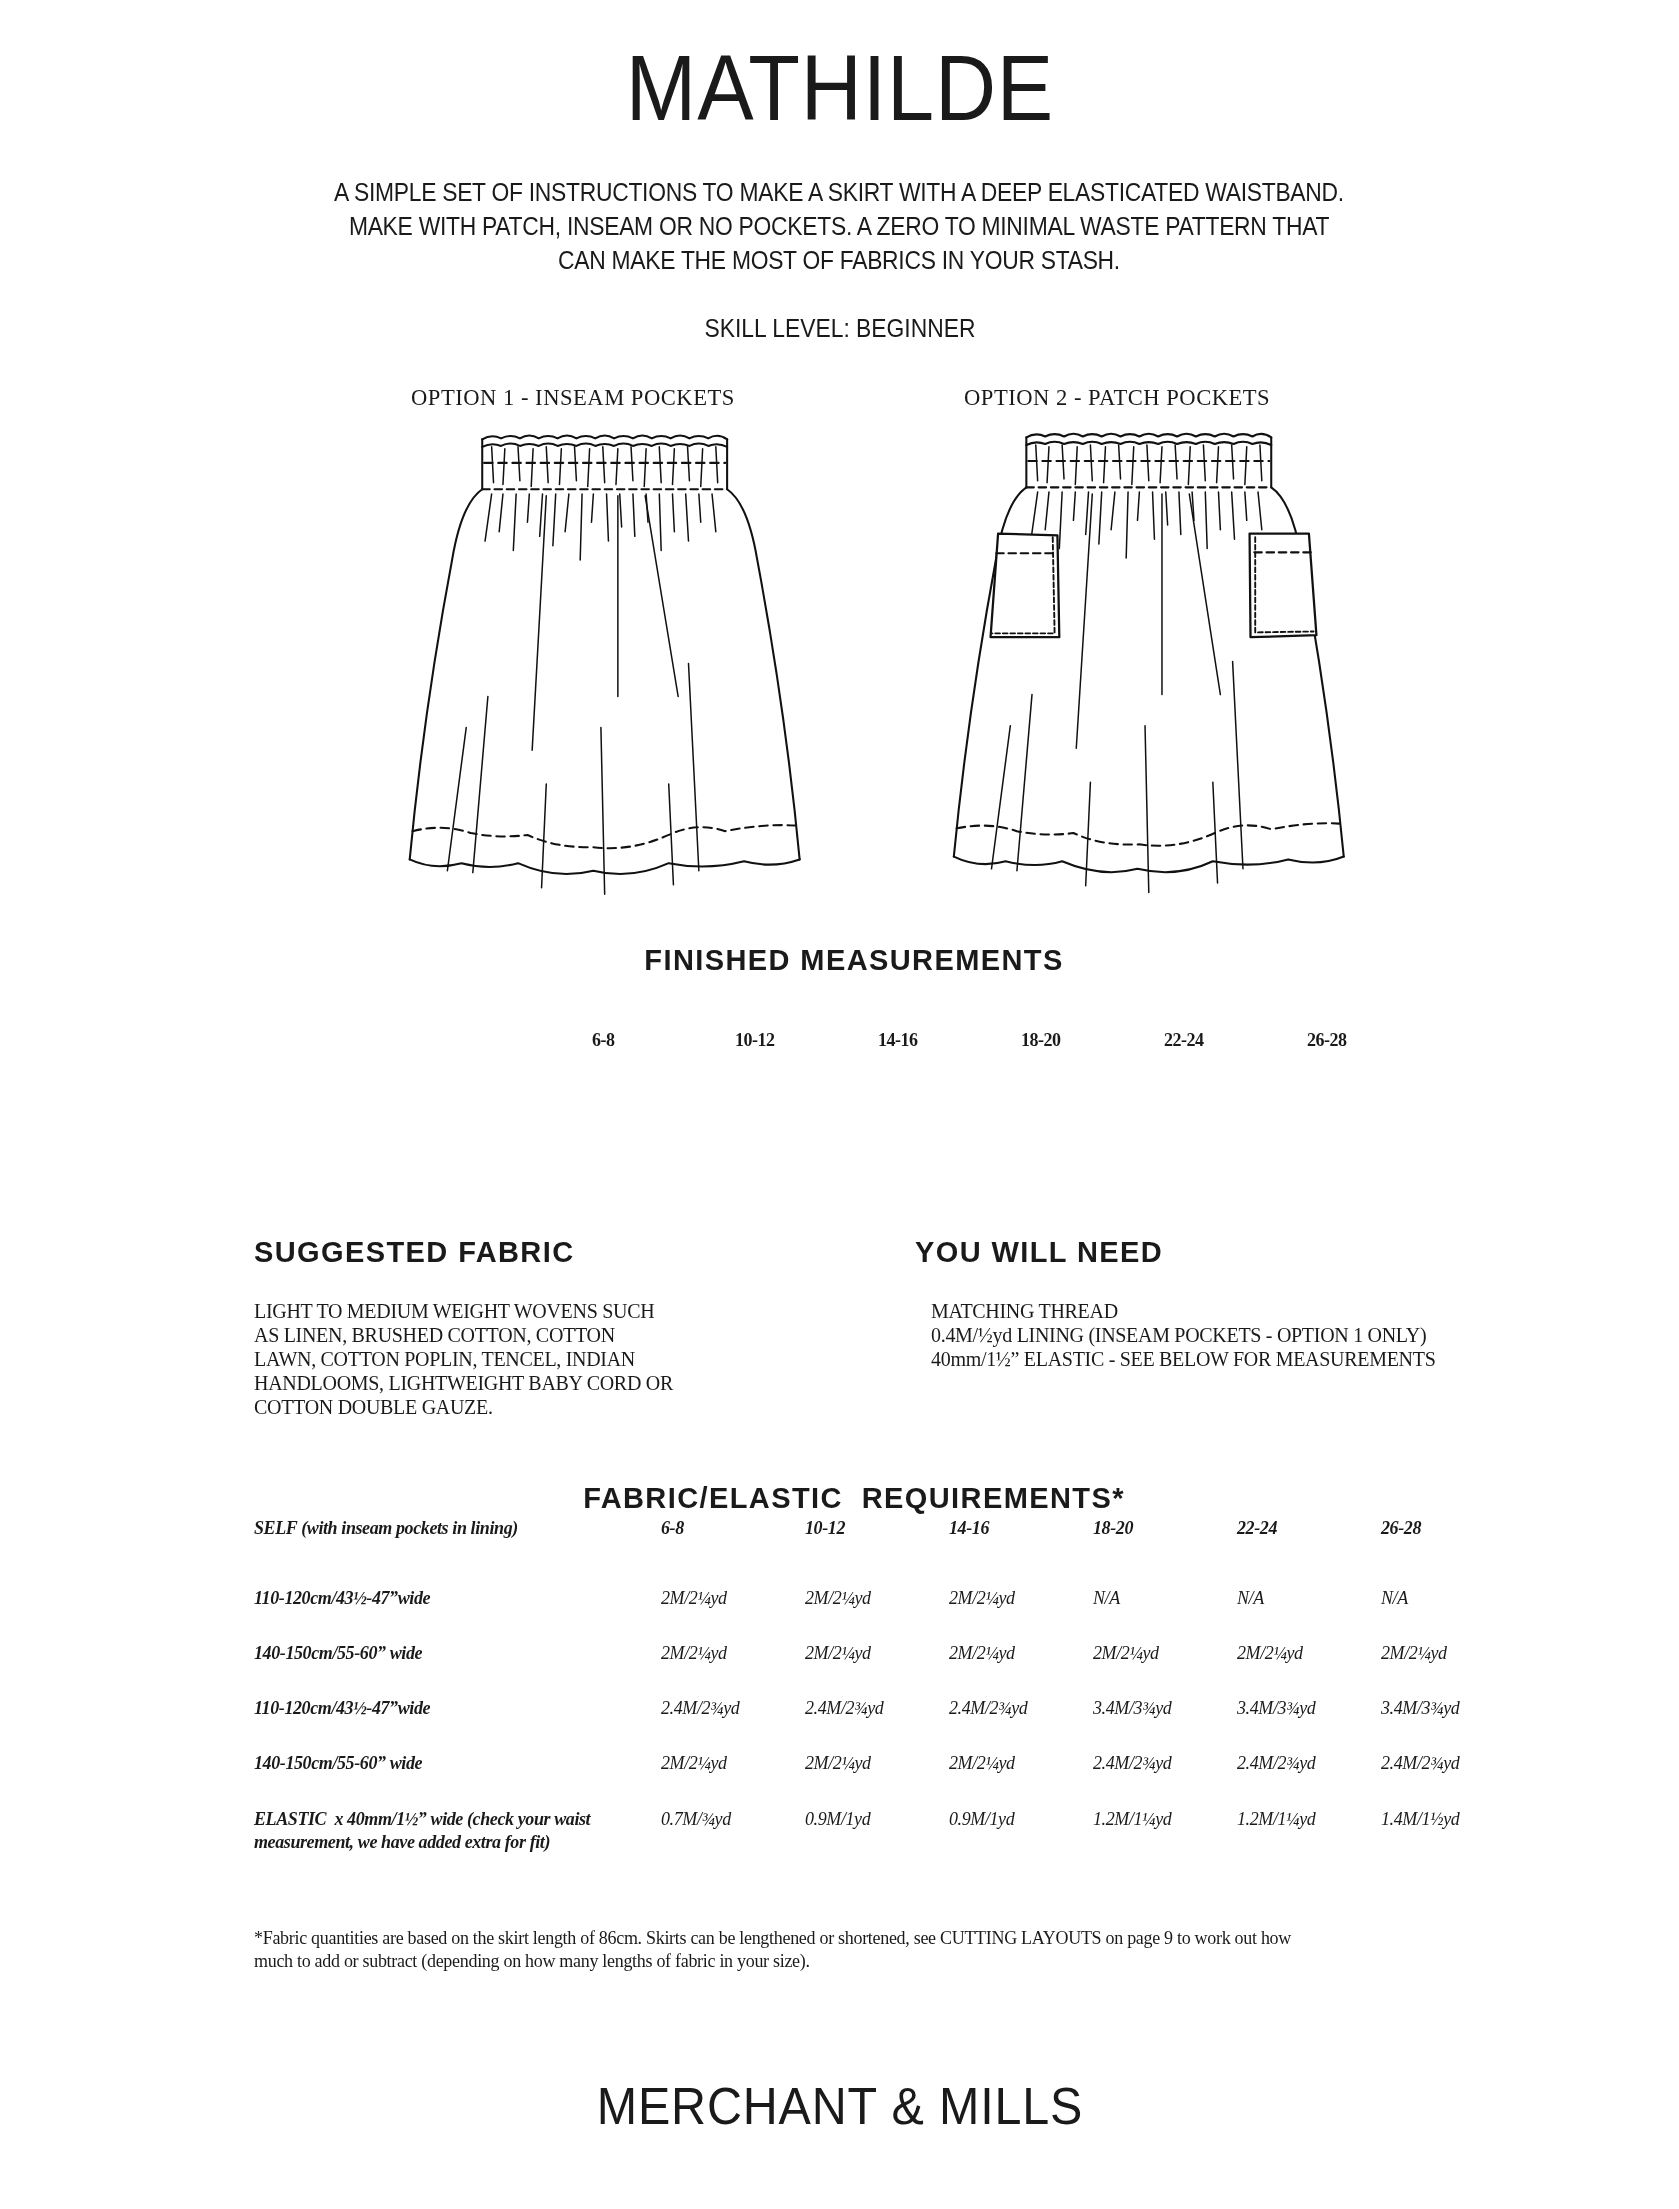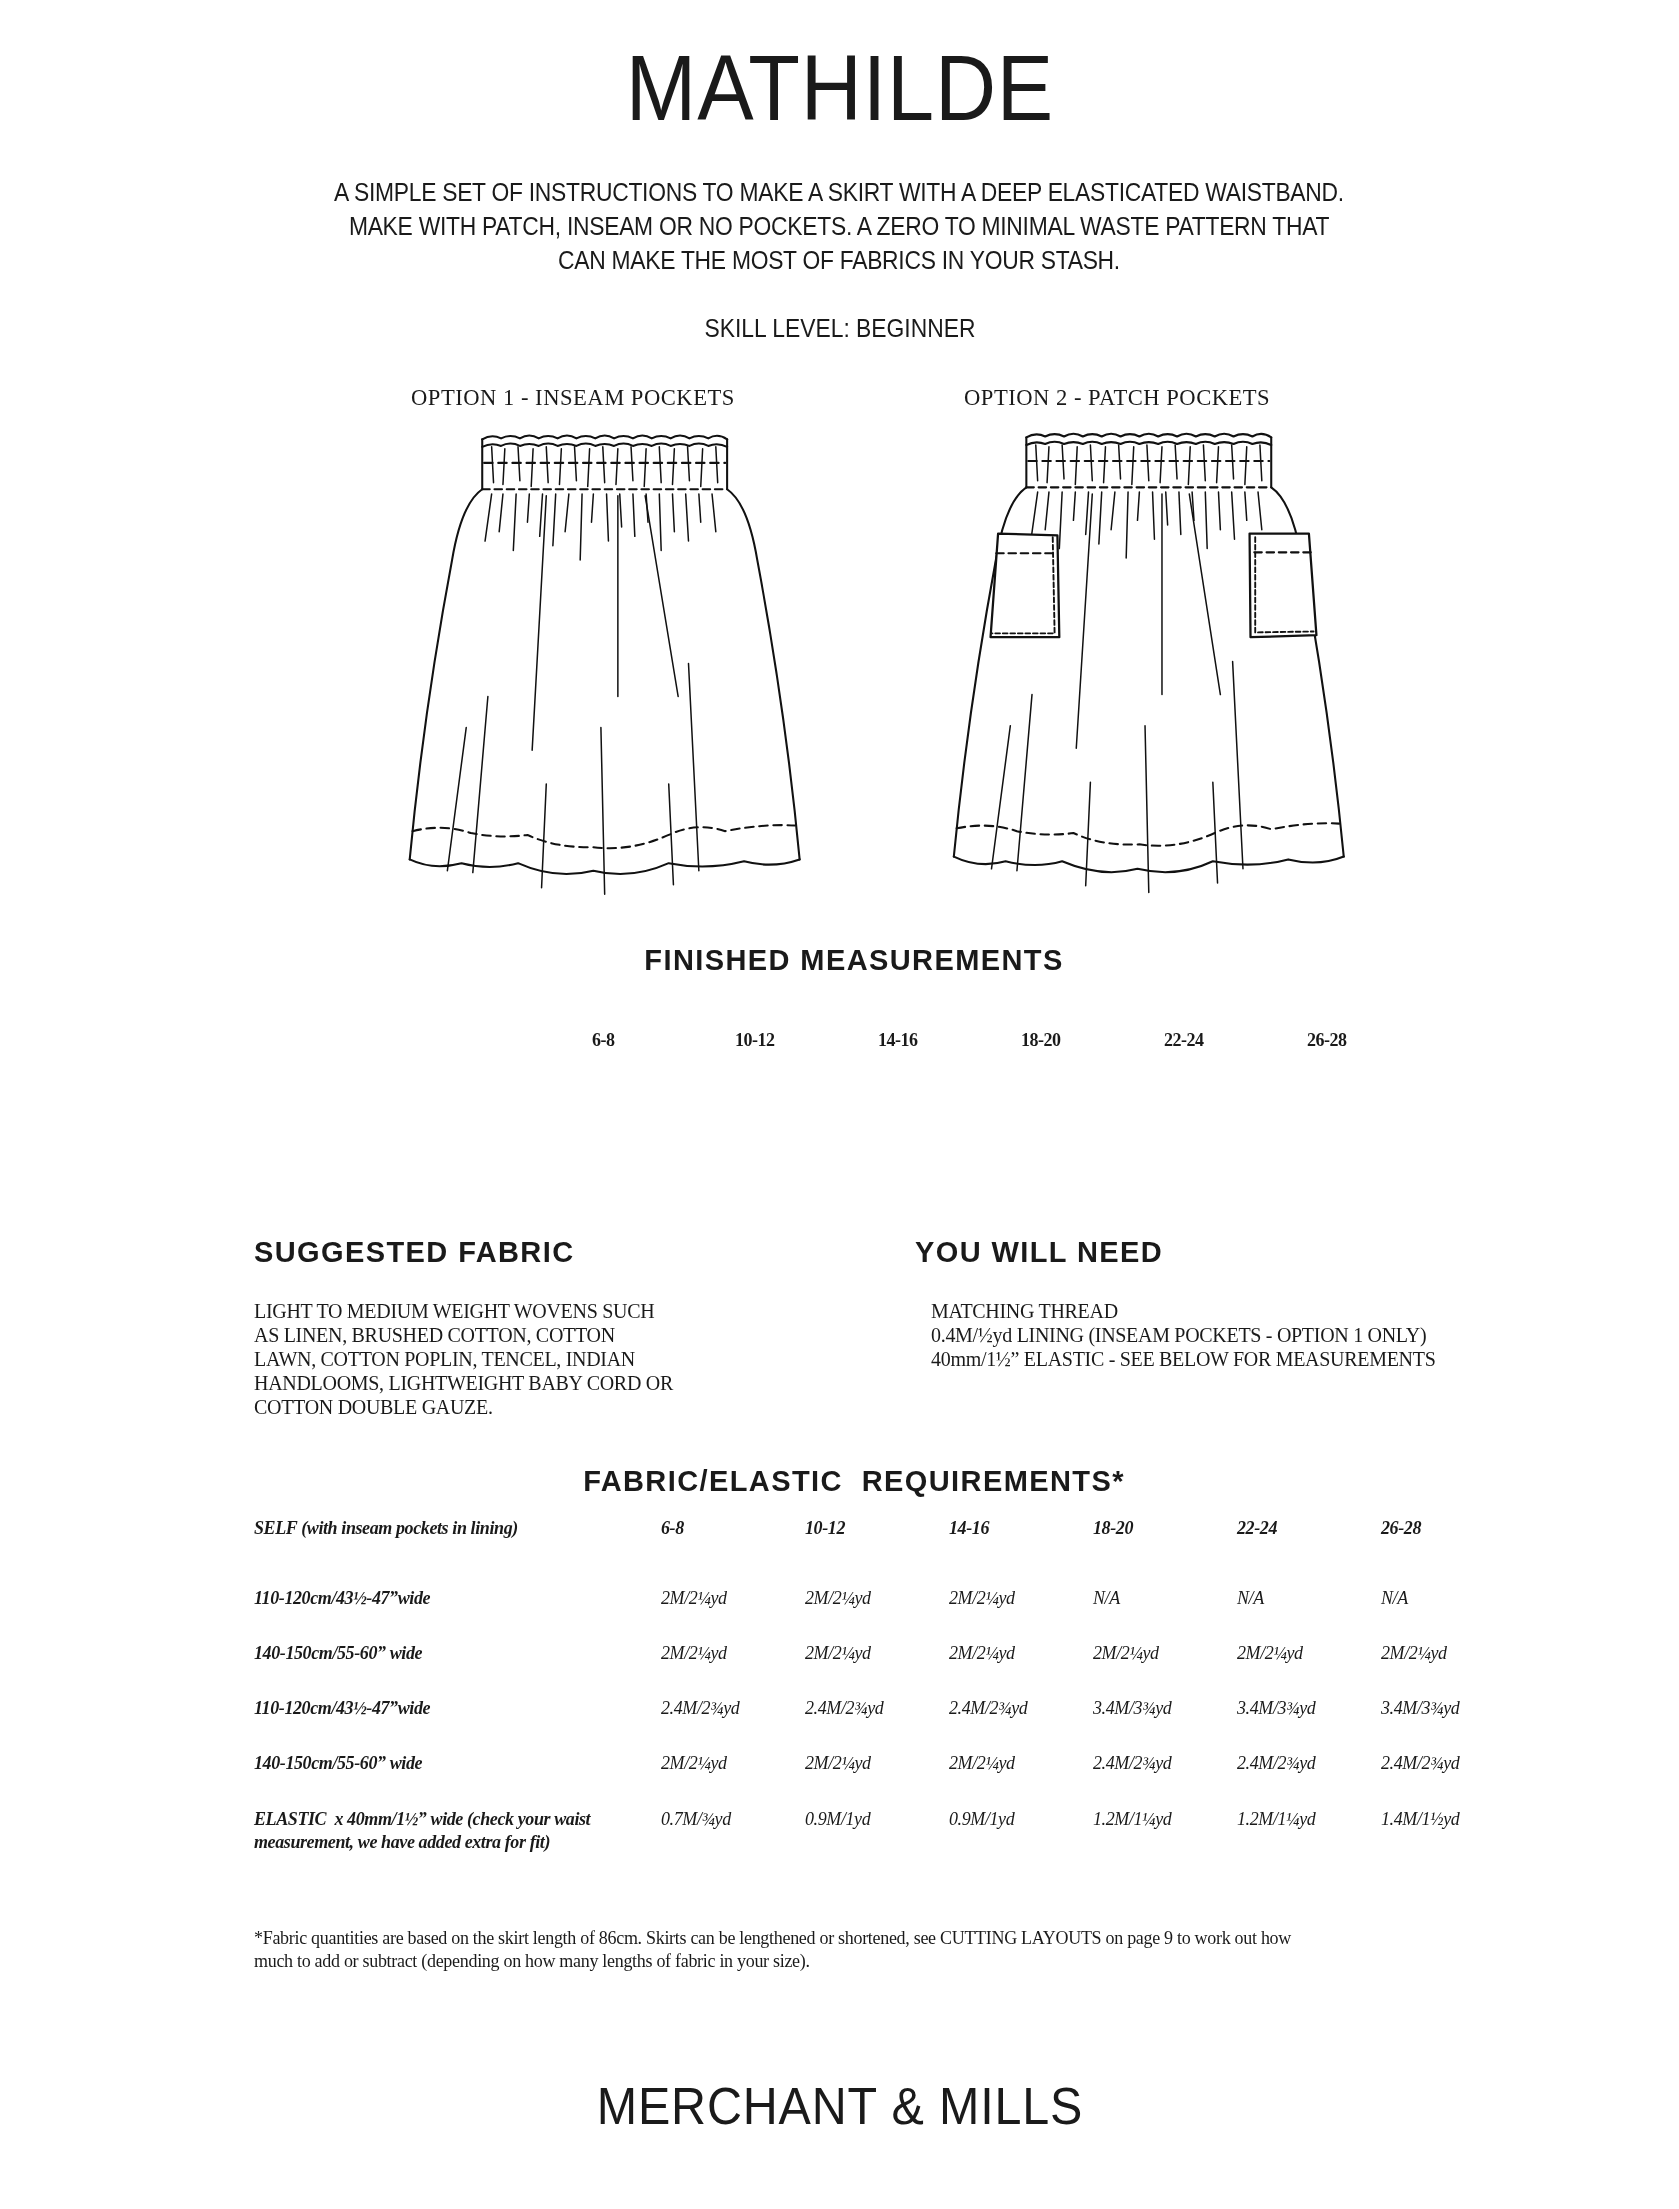--- a/index.html
+++ b/index.html
@@ -250,21 +250,21 @@
   <div>LAWN, COTTON POPLIN, TENCEL, INDIAN</div>
   <div>HANDLOOMS, LIGHTWEIGHT BABY CORD OR</div>
   <div>COTTON DOUBLE GAUZE.</div>
 </div>
 <div id="ywn-body" class="abs body-text serif">
   <div>MATCHING THREAD</div>
   <div>0.4M/½yd LINING (INSEAM POCKETS - OPTION 1 ONLY)</div>
   <div>40mm/1½” ELASTIC - SEE BELOW FOR MEASUREMENTS</div>
 </div>
 
-<div id="fer-title" class="abs section-h" style="white-space:pre;">FABRIC/ELASTIC  REQUIREMENTS*</div>
+<div id="fer-title" class="abs section-h" style="white-space:pre;margin-top:17px;">FABRIC/ELASTIC  REQUIREMENTS*</div>
 
 <table class="abs req-table">
   <tbody>
       <tr class="r first">
     <td class="rowlabel">SELF (with inseam pockets in lining)</td>
     <td class="col hdr">6-8</td>
     <td class="col hdr">10-12</td>
     <td class="col hdr">14-16</td>
     <td class="col hdr">18-20</td>
     <td class="col hdr">22-24</td>

